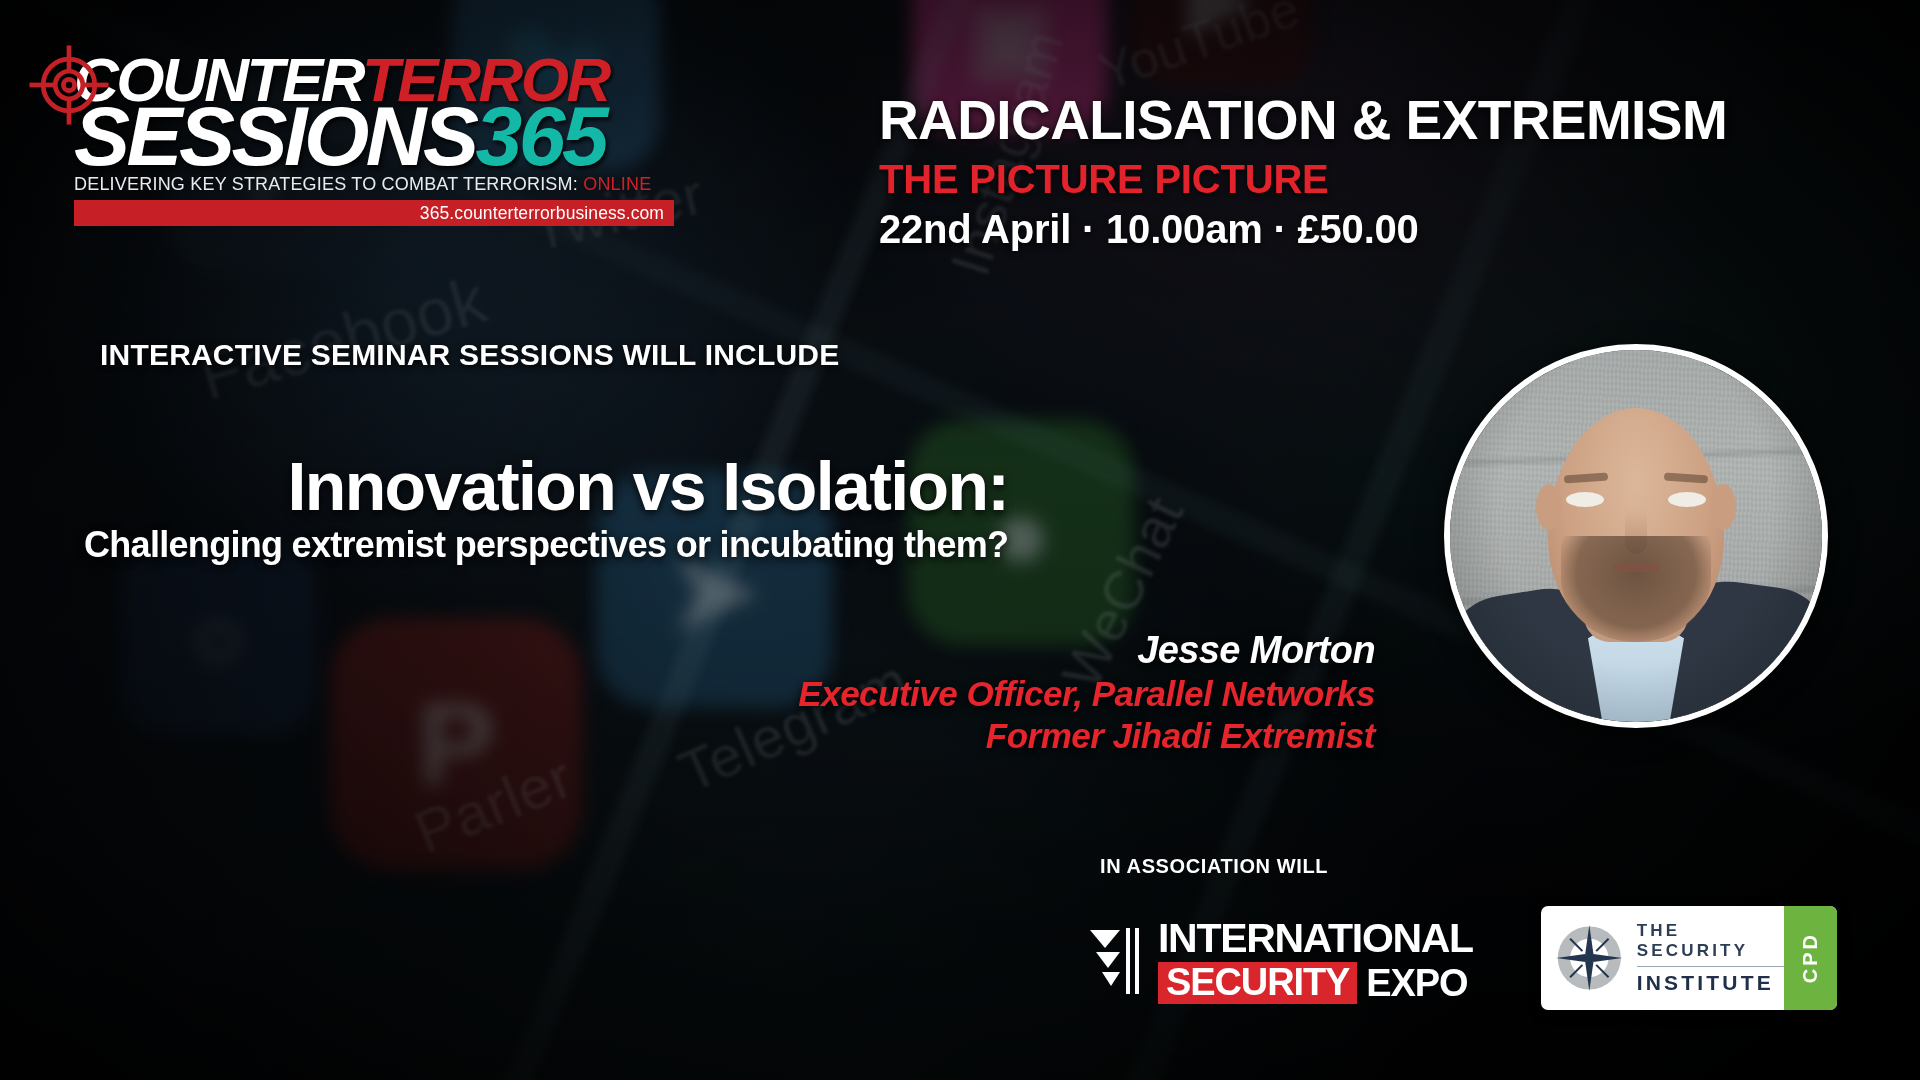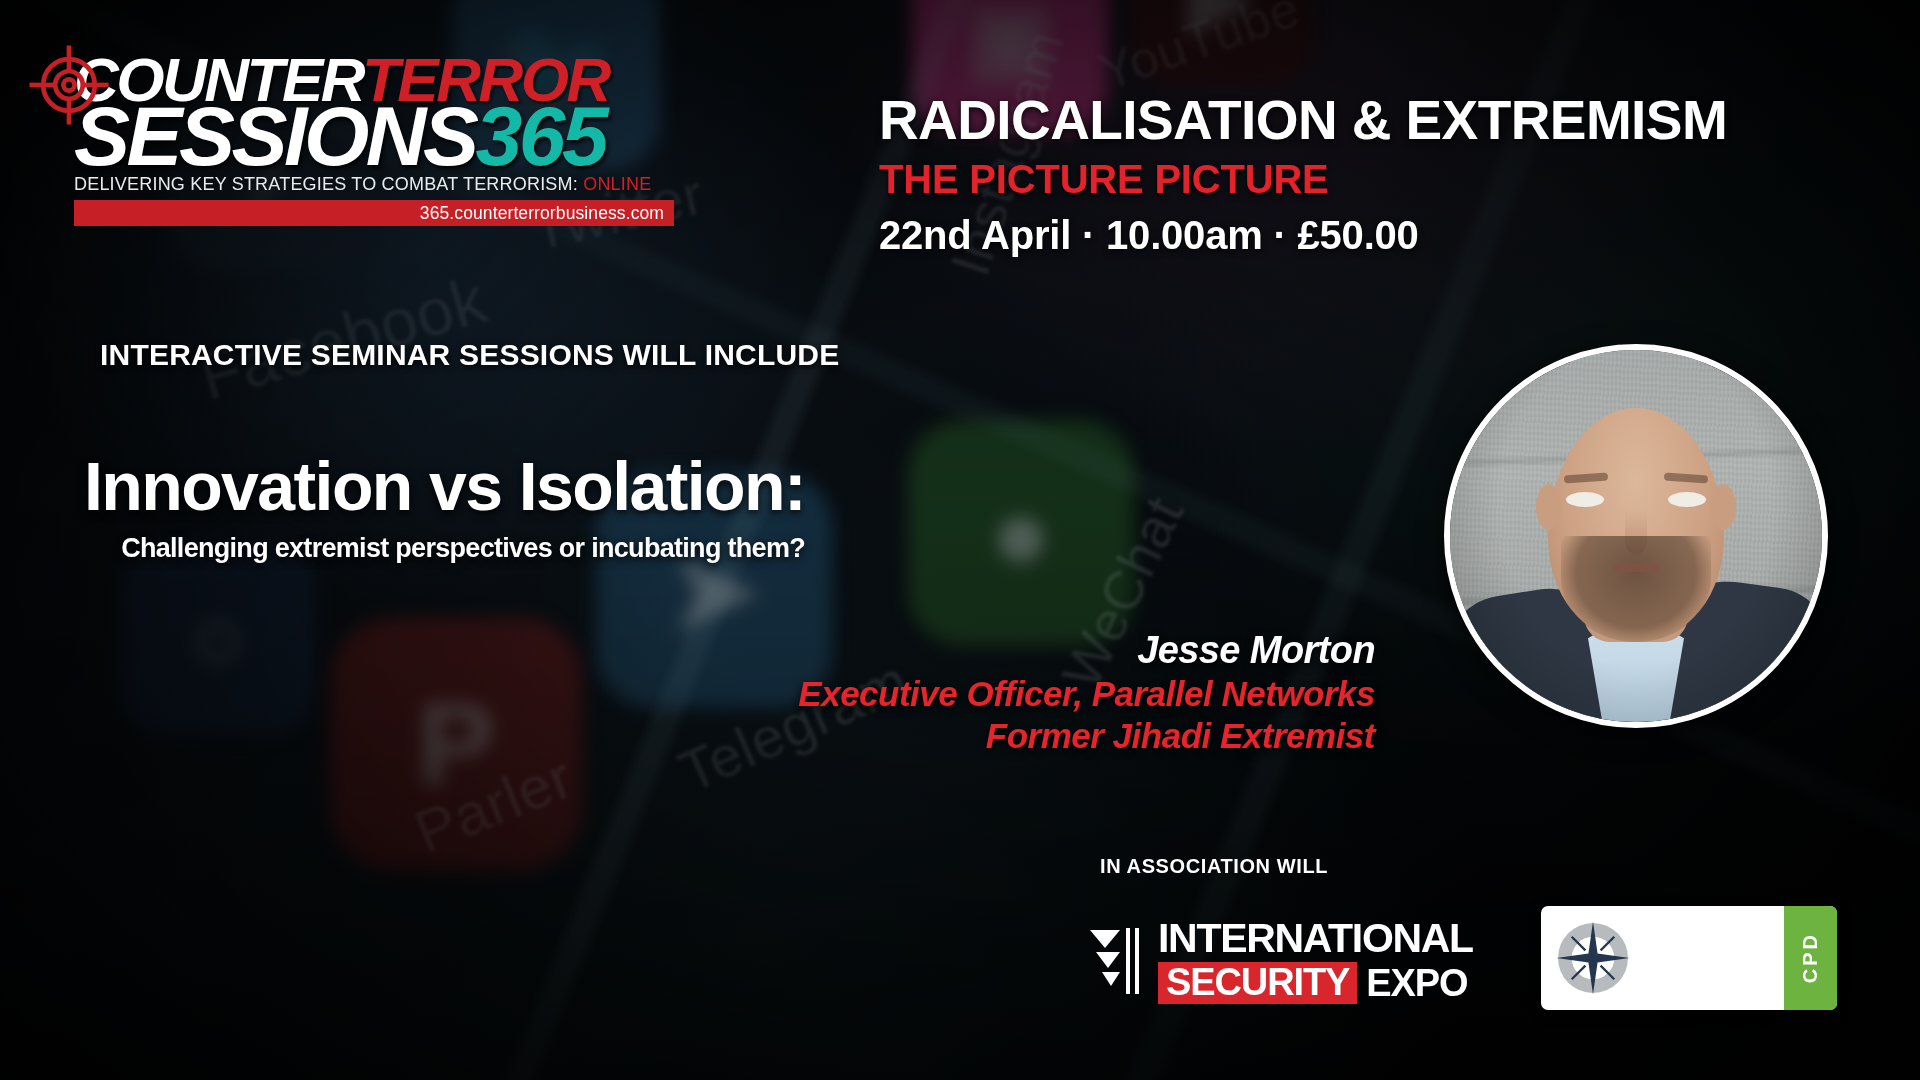--- a/index.html
+++ b/index.html
@@ -52,31 +52,31 @@
     justify-content:flex-end;padding-right:10px;}
   .urlbar span{color:#fff;font-size:17.5px;letter-spacing:.1px;}
 
   
   #headline{position:absolute;left:879px;top:92px;}
   .hl-1{font-size:55px;font-weight:700;color:#fff;letter-spacing:-.6px;line-height:1.02;
     white-space:nowrap;text-shadow:0 2px 6px rgba(0,0,0,.85);}
   .hl-2{font-size:40px;font-weight:700;color:#e3232b;letter-spacing:-.2px;line-height:1.25;
     white-space:nowrap;margin-top:6px;text-shadow:0 2px 6px rgba(0,0,0,.8);}
   .hl-3{font-size:40px;font-weight:700;color:#fff;letter-spacing:-.2px;line-height:1.25;
-    white-space:nowrap;margin-top:6px;text-shadow:0 2px 6px rgba(0,0,0,.8);}
+    white-space:nowrap;text-shadow:0 2px 6px rgba(0,0,0,.8);}
 
   
   #kicker{position:absolute;left:100px;top:338px;font-size:30px;font-weight:700;color:#fff;
     letter-spacing:.2px;white-space:nowrap;text-shadow:0 2px 6px rgba(0,0,0,.9);}
 
   #session{position:absolute;left:84px;top:452px;text-align:right;}
   .s-title{font-size:68px;font-weight:700;color:#fff;letter-spacing:-1.6px;line-height:1.02;
     white-space:nowrap;text-shadow:0 3px 9px rgba(0,0,0,.9);}
-  .s-sub{font-size:27px;font-weight:700;color:#fff;letter-spacing:-.7px;line-height:1.12;
-    white-space:nowrap;margin-top:12px;text-shadow:0 3px 9px rgba(0,0,0,.9);}
+  .s-sub{font-size:36px;font-weight:700;color:#fff;letter-spacing:-.7px;line-height:1.12;
+    white-space:nowrap;margin-top:4px;text-shadow:0 3px 9px rgba(0,0,0,.9);}
 
   
   #speaker{position:absolute;right:545px;top:628px;text-align:right;}
   .sp-name{font-size:38px;font-weight:700;font-style:italic;color:#fff;letter-spacing:-.6px;
     line-height:1.18;white-space:nowrap;text-shadow:0 3px 8px rgba(0,0,0,.9);}
   .sp-role{font-size:35px;font-weight:700;font-style:italic;color:#e5242c;letter-spacing:-.5px;
     line-height:1.20;white-space:nowrap;text-shadow:0 3px 8px rgba(0,0,0,.9);}
 
   
   #portrait{position:absolute;left:1444px;top:344px;width:372px;height:372px;border-radius:50%;
@@ -275,19 +275,24 @@
         <polygon points="50,98 56,56 50,48 44,56" fill="#24364f"></polygon>
         <polygon points="2,50 44,44 52,50 44,56" fill="#24364f"></polygon>
         <polygon points="98,50 56,44 48,50 56,56" fill="#24364f"></polygon>
         <g stroke="#24364f" stroke-width="3">
           <line x1="22" y1="22" x2="40" y2="40"></line>
           <line x1="78" y1="22" x2="60" y2="40"></line>
           <line x1="22" y1="78" x2="40" y2="60"></line>
           <line x1="78" y1="78" x2="60" y2="60"></line>
         </g>
       </svg>
+      <div class="tsi-txt">
+        <div class="tsi-t1">THE SECURITY</div>
+        <div class="tsi-rule"></div>
+        <div class="tsi-t2">INSTITUTE</div>
+      </div>
     </div>
     <div class="tsi-cpd">
       <span>CPD</span>
     </div>
   </div>
 
 </div>
 
 </body></html>

